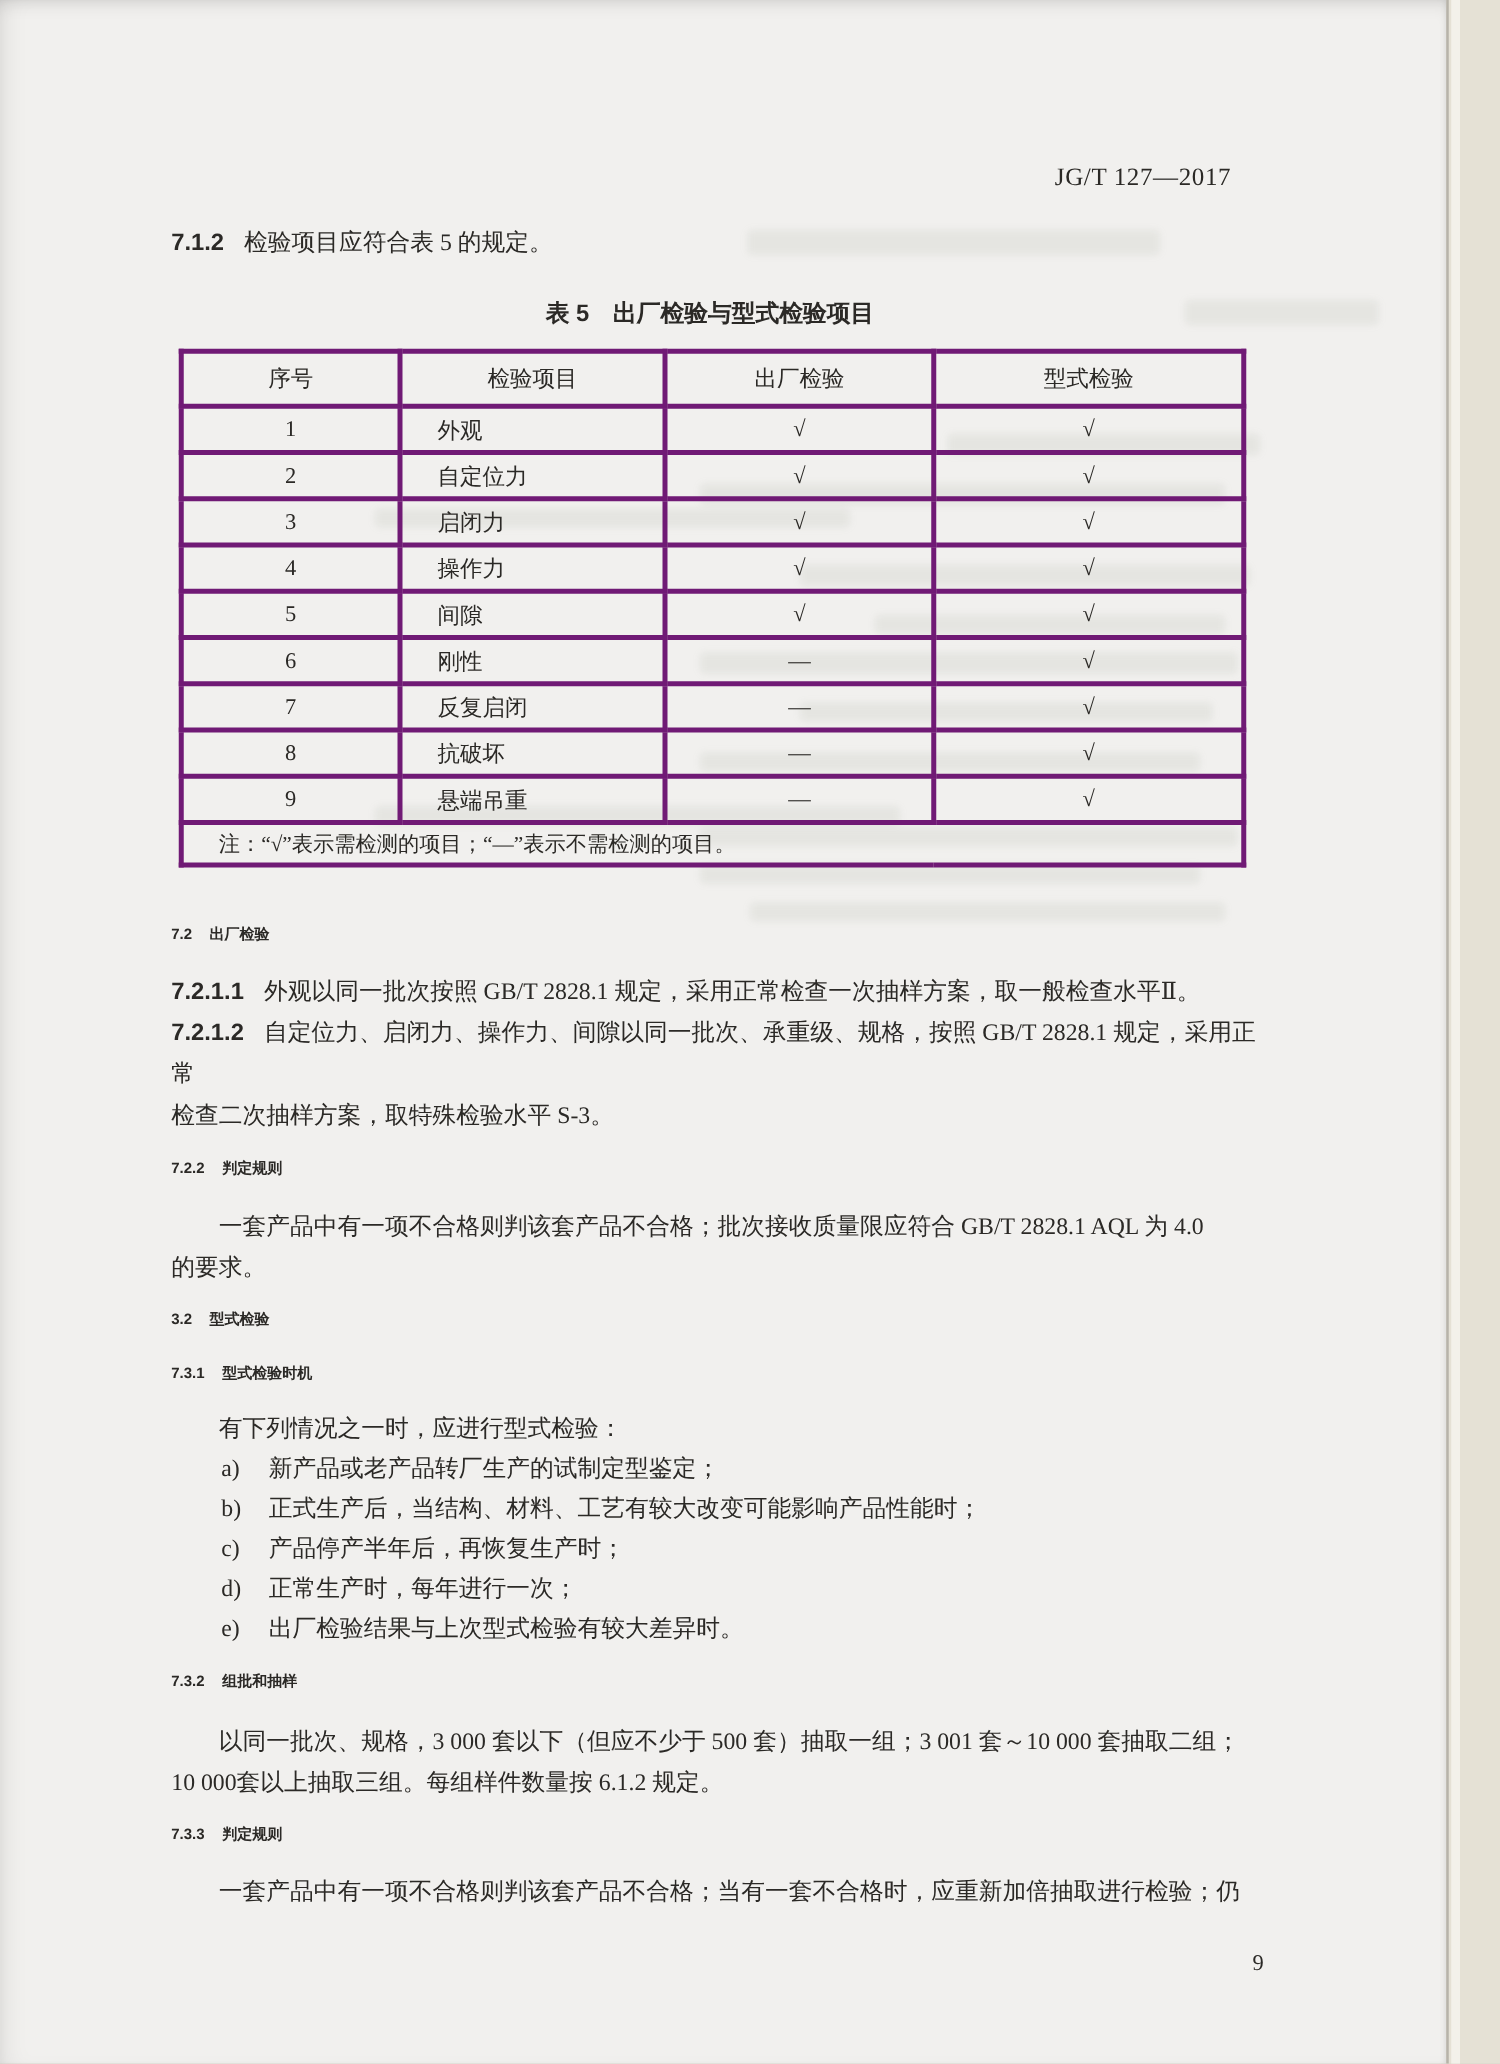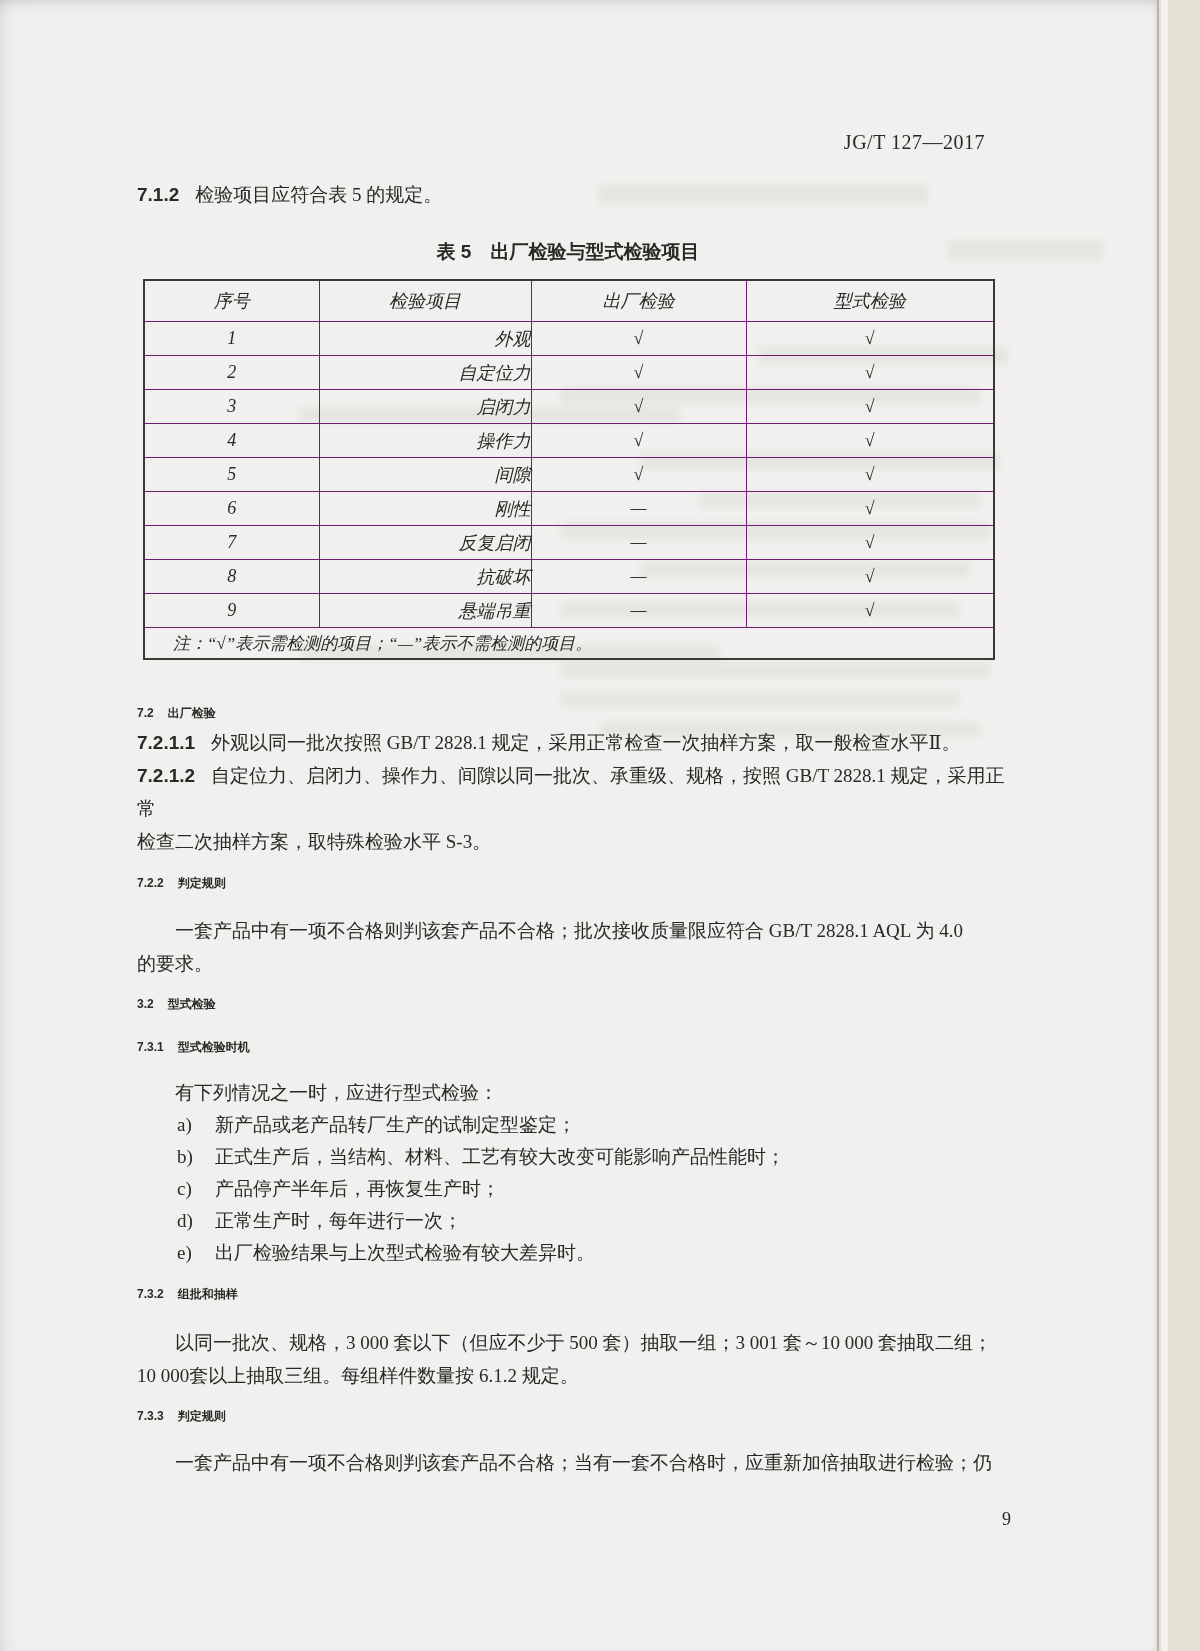--- a/index.html
+++ b/index.html
@@ -71,27 +71,27 @@
     font-family: "Liberation Sans", "DejaVu Sans", sans-serif;
     font-weight: bold; font-size: 19px; line-height: 26px;
   }
 
   table.insp {
     width: 850px; margin: 14px 0 0 6px;
     border-collapse: collapse; table-layout: fixed;
     border: 2px solid #3b3935;
   }
   table.insp th, table.insp td {
-    border: 1px solid #701a75;
+    border: 4px solid #701a75;
     font-size: 18px; font-weight: normal;
-    text-align: center; padding: 0; font-style: italic;
+    text-align: center; padding: 0;
   }
   table.insp th { height: 40px; }
   table.insp td { height: 33px; }
-  table.insp td.item-cell { text-align: right; padding-left: 28px; }
+  table.insp td.item-cell { text-align: left; padding-left: 28px; }
   table.insp td.note-cell {
     height: 30px; text-align: left; padding-left: 28px; font-size: 17px;
   }
   .mark { font-size: 18px; }
 
   .para-line { font-size: 19px; line-height: 33px; margin: 0; }
   .indent { padding-left: 38px; }
   .li { font-size: 19px; line-height: 32px; margin: 0; padding-left: 40px; }
   .li .marker { display: inline-block; width: 38px; }
 
@@ -203,21 +203,21 @@
           <td class="note-cell" colspan="4">注：“√”表示需检测的项目；“—”表示不需检测的项目。</td>
         </tr>
       </tbody>
         </table>
 
       <p class="hd" style="margin-top:40px">
         <span class="clause-num">7.2</span><span>出厂检验</span>
       </p>
 
 
-      <p class="clause-line" style="">
+      <p class="clause-line" style="margin-top:17px">
         <span class="clause-num">7.2.1.1</span><span>外观以同一批次按照 GB/T 2828.1 规定，采用正常检查一次抽样方案，取一般检查水平Ⅱ。</span>
       </p>
 
       <p class="clause-line">
         <span class="clause-num">7.2.1.2</span><span>自定位力、启闭力、操作力、间隙以同一批次、承重级、规格，按照 GB/T 2828.1 规定，采用正常</span>
       </p>
       <p class="clause-line">检查二次抽样方案，取特殊检验水平 S-3。</p>
 
       <p class="hd" style="margin-top:12px">
         <span class="clause-num">7.2.2</span><span>判定规则</span>

